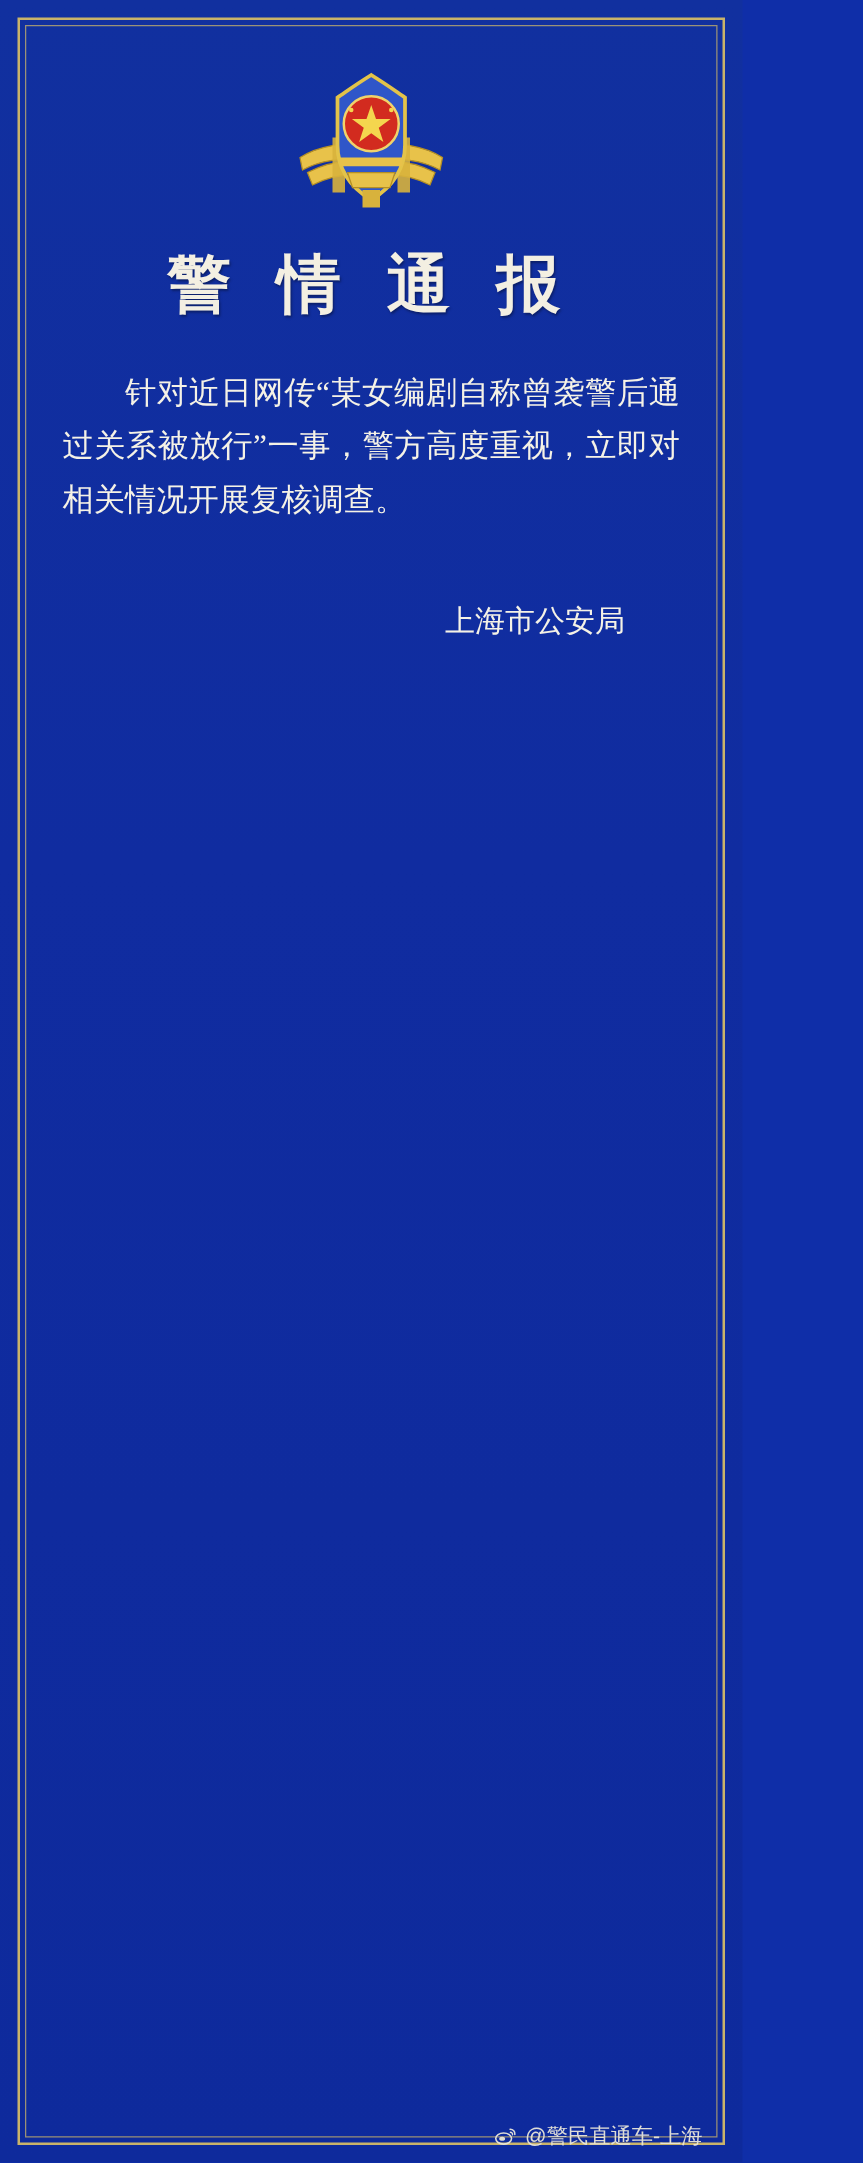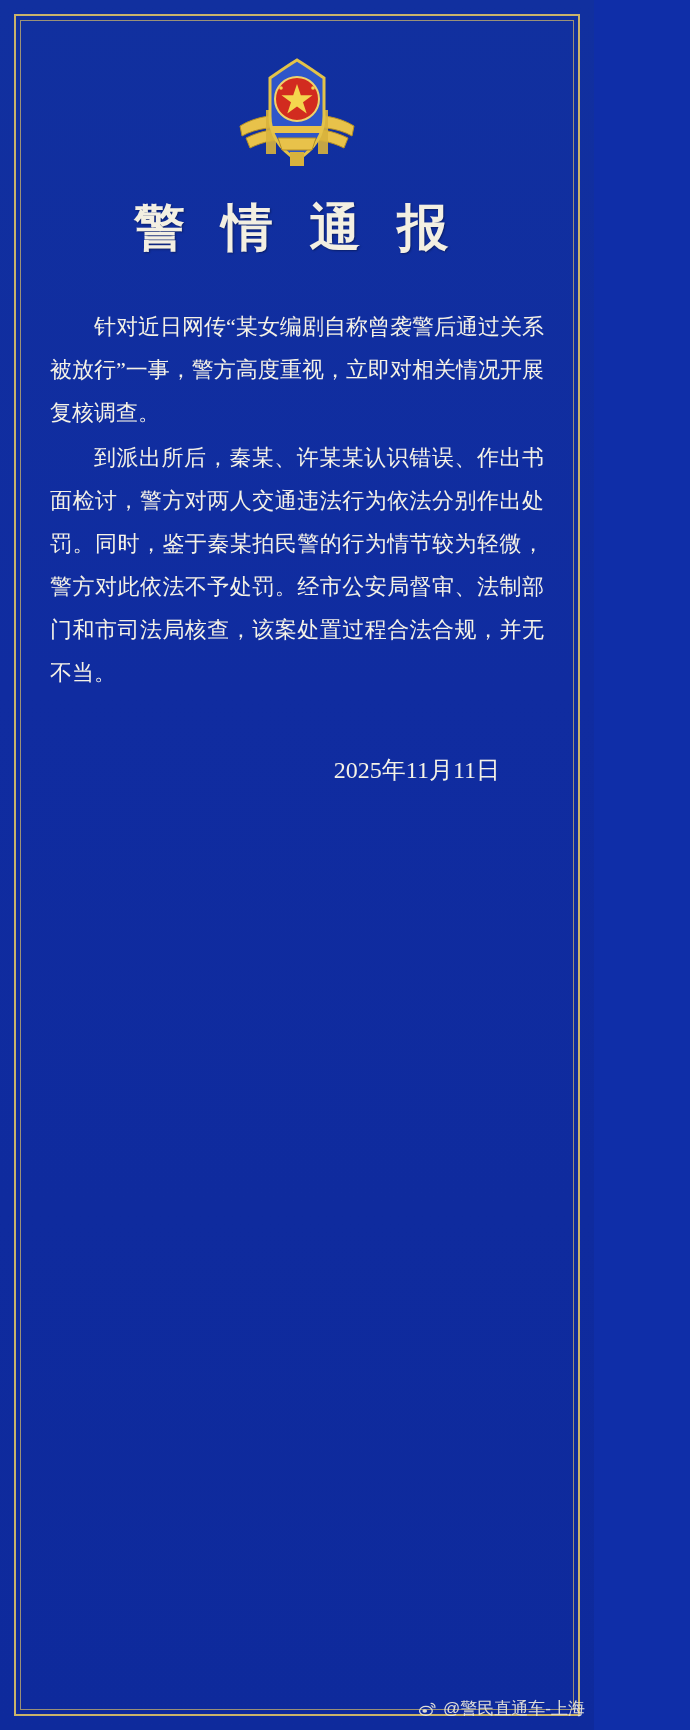--- a/index.html
+++ b/index.html
@@ -61,44 +61,44 @@
     text-align: center;
     color: #f3efe2;
     font-size: 51px;
     letter-spacing: 12px;
     font-weight: bold;
     margin-top: 22px;
     text-shadow: 1px 1px 2px rgba(0,0,0,0.35);
     font-family: "Liberation Serif", serif;
   }
   .body-text {
-    margin-top: 42px;
+    margin-top: 30px;
     color: #f5f2e6;
-    font-size: 22px;
+    font-size: 25px;
     line-height: 43px;
     text-align: justify;
     text-justify: inter-ideograph;
     font-family: "Liberation Serif", serif;
   }
   .body-text p {
     margin: 0 0 2px 0;
     text-indent: 2em;
   }
   .signature {
     margin-top: 56px;
     color: #f5f2e6;
     font-size: 24px;
     line-height: 40px;
     text-align: right;
     padding-right: 44px;
     font-family: "Liberation Serif", serif;
   }
   .watermark {
     position: absolute;
-    right: 9px;
+    right: 32px;
     bottom: 10px;
     display: flex;
     align-items: center;
     gap: 6px;
     color: #e9e6da;
     font-size: 17px;
     font-family: "Liberation Sans", sans-serif;
     opacity: 0.95;
   }
   .wb-logo {
@@ -143,25 +143,24 @@
           <path d="M46 84 L84 84 L80 96 L50 96 Z" fill="#e8c24a" stroke="#b58f24" stroke-width="1"></path>
           <rect x="58" y="98" width="14" height="14" fill="#d8b23c"></rect>
         </svg>
       </div>
     </div>
 
     <div class="title">警 情 通 报</div>
 
     <div class="body-text">
       <p>针对近日网传“某女编剧自称曾袭警后通过关系被放行”一事，警方高度重视，立即对相关情况开展复核调查。</p>
-      <p>到派出所后，秦某、许某某认识错误、作出书面检讨，警方对两人交通违法行为依法分别作出处罚。同时，鉴于秦某拍民警的行为情节较为轻微，警方对此依法不予处罚。经市公安局督审、法制部门和市司法局核查，该案处置过程合法合规，并无不当。</p>
     </div>
 
     <div class="signature">
-      <div>2025年11月11日</div>
+      <div>上海市公安局</div>
     </div>
 
   </div>
 
   <div class="watermark">
     <span class="wb-logo">
       <svg viewBox="0 0 24 24" width="19" height="19" xmlns="http://www.w3.org/2000/svg">
         <ellipse cx="10" cy="15" rx="8" ry="5.6" fill="none" stroke="#e9e6da" stroke-width="1.6"></ellipse>
         <ellipse cx="8.5" cy="15.2" rx="3" ry="2.1" fill="#e9e6da"></ellipse>
         <path d="M16.5 5.5 C19.5 5.5 21.8 7.9 21.3 10.8" fill="none" stroke="#e9e6da" stroke-width="1.6" stroke-linecap="round"></path>

